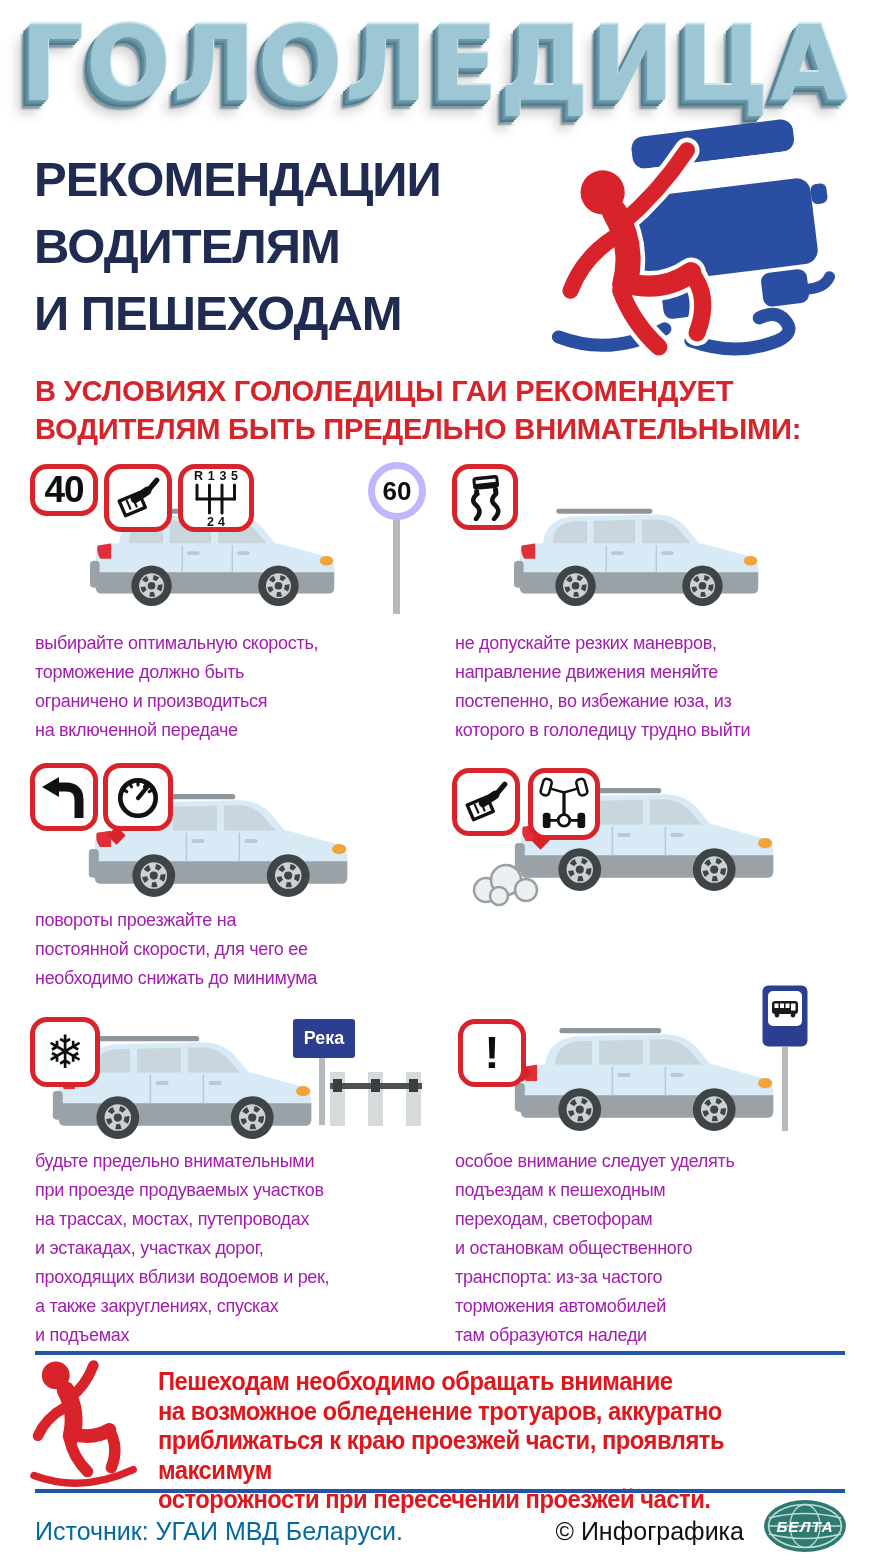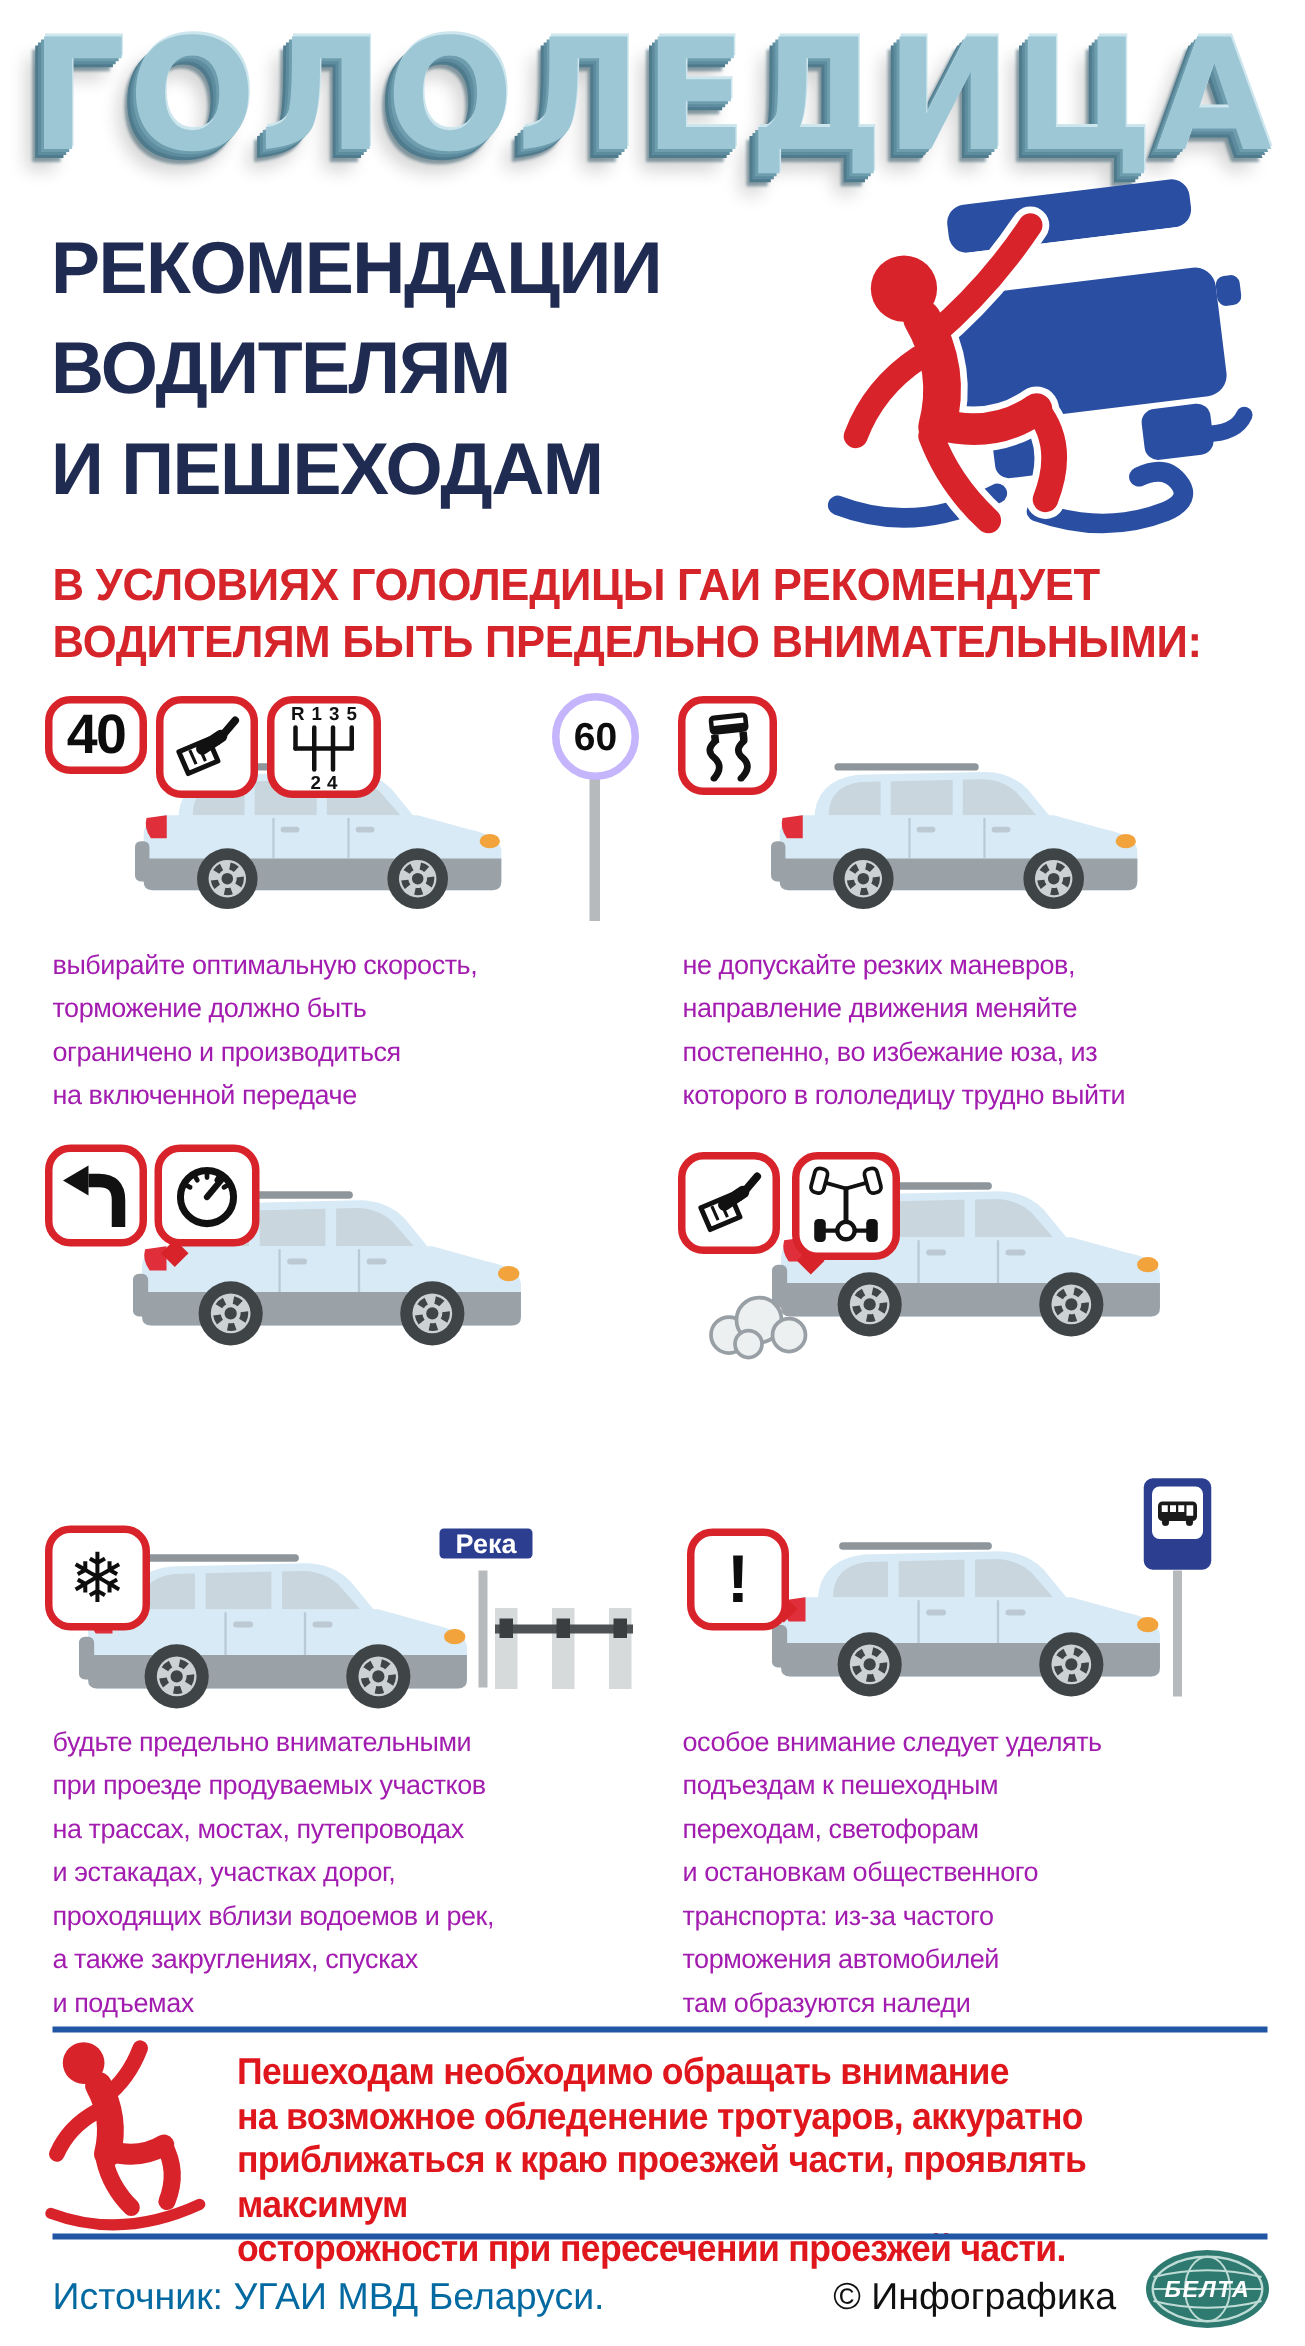--- a/index.html
+++ b/index.html
@@ -21,21 +21,21 @@
   
   .tip{position:absolute;width:410px;font-size:18px;line-height:29px;color:#a21caf;
     white-space:pre-line;letter-spacing:-.3px;}
 
   
   .ricon{position:absolute;background:#fff;border:5px solid #d8232a;border-radius:17px;
     box-sizing:border-box;display:flex;align-items:center;justify-content:center;z-index:5;}
   .num40{font-size:37px;font-weight:700;color:#0d0d0d;letter-spacing:-1px;}
   .snow{font-family:"DejaVu Sans",sans-serif;font-size:46px;line-height:1;color:#0d0d0d;}
   .bang{font-size:45px;font-weight:800;color:#0d0d0d;}
-  .sign60{position:absolute;width:58px;height:58px;border-radius:50%;border:5px solid #c4b5fd;
+  .sign60{position:absolute;width:58px;height:58px;border-radius:50%;border:7px solid #c4b5fd;
     background:#fff;box-sizing:border-box;display:flex;align-items:center;justify-content:center;
     font-size:26px;font-weight:700;color:#0d0d0d;z-index:5;}
   .pole{position:absolute;background:#b6babd;z-index:1;}
   .tail{position:absolute;width:13px;height:13px;background:#d8232a;transform:rotate(45deg);z-index:4;}
 
   
   .reka{position:absolute;background:#2b3e90;color:#fff;font-weight:700;font-size:18px;
     display:flex;align-items:center;justify-content:center;border-radius:3px;z-index:3;}
   .post{position:absolute;background:#d7dadb;z-index:2;}
   .rail{position:absolute;background:#4d5154;z-index:3;}
@@ -256,34 +256,37 @@
         <line x1="27" y1="17" x2="27" y2="46" stroke-width="3.4"></line>
         <line x1="10" y1="46" x2="44" y2="46" stroke-width="3"></line>
       </g>
       <rect x="5" y="38" width="8" height="16" rx="3" fill="#111"></rect>
       <rect x="41" y="38" width="8" height="16" rx="3" fill="#111"></rect>
       <circle cx="27" cy="46" r="6" fill="#fff" stroke="#111" stroke-width="3"></circle>
     </svg>
   </div>
   <div class="tail" style="left:534px;top:834px"></div>
 
+  <div class="tip" style="left:35px;top:906px">повороты проезжайте на
+постоянной скорости, для чего ее
+необходимо снижать до минимума</div>
 
   <svg class="carsvg" style="left:52px;top:1030px" width="266" height="110" viewBox="0 0 260 108">
       <use href="#car"></use>
     </svg>
   <svg class="carsvg" style="left:514px;top:1022px" width="266" height="110" viewBox="0 0 260 108">
       <use href="#car"></use>
     </svg>
 
   <div class="ricon" style="left:30px;top:1017px;width:70px;height:70px">
     <span class="snow">❄</span>
   </div>
 
   <div class="pole" style="left:319px;top:1047px;width:6px;height:78px"></div>
-  <div class="reka" style="left:293px;top:1019px;width:62px;height:20px">
+  <div class="reka" style="left:293px;top:1019px;width:62px;height:39px">
     <span>Река</span>
   </div>
 
   <div class="post" style="left:330px;top:1072px;width:15px;height:54px"></div>
   <div class="post" style="left:368px;top:1072px;width:15px;height:54px"></div>
   <div class="post" style="left:406px;top:1072px;width:15px;height:54px"></div>
   <div class="rail" style="left:330px;top:1083px;width:92px;height:6px"></div>
   <div class="railtab" style="left:333px;top:1079px;width:9px;height:13px"></div>
   <div class="railtab" style="left:371px;top:1079px;width:9px;height:13px"></div>
   <div class="railtab" style="left:409px;top:1079px;width:9px;height:13px"></div>

